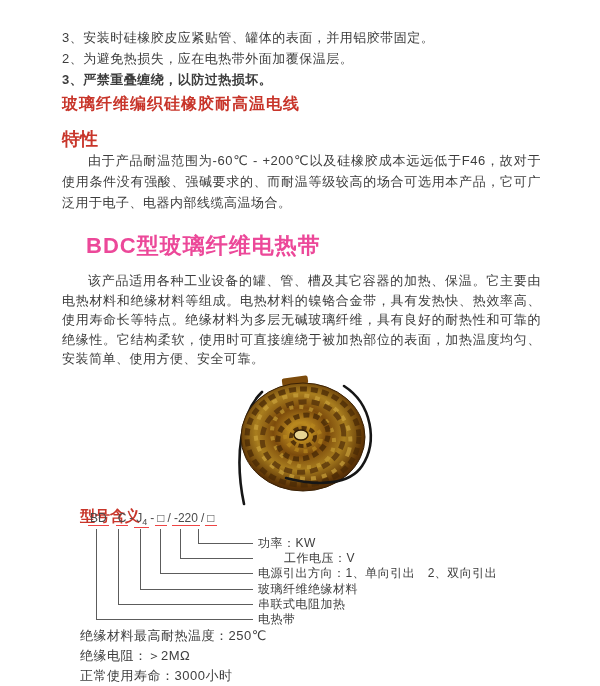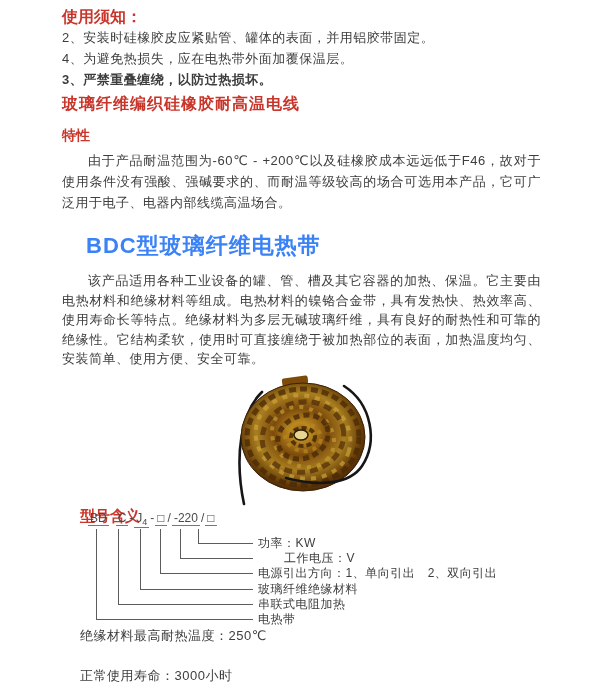--- a/index.html
+++ b/index.html
@@ -7,27 +7,27 @@
     position:relative; width:600px; height:686px; background:#ffffff;
     font-family:"Liberation Sans","DejaVu Sans",sans-serif;
     color:#3d3d3d; overflow:hidden;
   }
   .abs { position:absolute; }
   .red-h { color:#c8352a; font-weight:bold; }
   .notice-title { left:62px; top:7px; font-size:16px; }
   .notice-item { left:62px; font-size:13px; color:#3d3d3d; letter-spacing:0.5px; }
   .ni0 { top:29px; } .ni1 { top:50px; } .ni2 { top:71px;font-weight:bold; }
   .wire-title { left:62px; top:94px; font-size:16px; letter-spacing:1px; }
-  .feature-title { left:62px; top:127px; font-size:14px; }
+  .feature-title { left:62px; top:127px; font-size:18px; }
   .body-para {
     left:62px; width:479px; font-size:13px; text-indent:2em;
     text-align:justify; letter-spacing:0.5px; line-height:21px;
   }
   .feature-para { top:150px; }
-  .bdc-title { left:86px; top:231px; font-size:22px; font-weight:bold; color:#3b82f6; letter-spacing:1px; }
+  .bdc-title { left:86px; top:231px; font-size:22px; font-weight:bold; color:#ec4899; letter-spacing:1px; }
   .bdc-para { top:271px; line-height:19.5px; }
   .coil-wrap { left:224px; top:374px; width:162px; height:138px; }
   .model-title { left:80px; top:491px; font-size:15px;margin-top:16px; }
   .model-code { left:88px; top:511px; font-size:12px; color:#4a4a4a; white-space:nowrap; }
   .model-code .u { display:inline-block; border-bottom:1px solid #ef4444; padding:0 2px; text-align:center; }
   .model-code .sep { display:inline-block; padding:0 1px; }
   .model-code .g { display:inline-block; width:7px; }
   .model-code sub { font-size:9px; }
   .conn { position:absolute; top:529px; border-left:1px solid #5c5c5c; border-bottom:1px solid #5c5c5c; }
   .c0 { left:198px; width:54px;  height:14px; }
@@ -40,23 +40,22 @@
   .ml0 { top:536px; } .ml1 { top:551px;margin-left:26px; } .ml2 { top:566px; }
   .ml3 { top:582px; } .ml4 { top:597px; } .ml5 { top:612px; }
   .spec { left:80px; font-size:13px; color:#3d3d3d; letter-spacing:0.5px; }
   .sp0 { top:627px; } .sp1 { top:647px; } .sp2 { top:667px; }
 </style>
 </head>
 <body>
 
 <div class="page">
 
-  <div class="abs red-h notice-title">使用须知：</div>
-  <div class="abs notice-item ni0">2、安装时硅橡胶皮应紧贴管、罐体的表面，并用铝胶带固定。</div>
-  <div class="abs notice-item ni1">4、为避免热损失，应在电热带外面加覆保温层。</div>
+  <div class="abs notice-item ni0">3、安装时硅橡胶皮应紧贴管、罐体的表面，并用铝胶带固定。</div>
+  <div class="abs notice-item ni1">2、为避免热损失，应在电热带外面加覆保温层。</div>
   <div class="abs notice-item ni2">3、严禁重叠缠绕，以防过热损坏。</div>
 
   <div class="abs red-h wire-title">玻璃纤维编织硅橡胶耐高温电线</div>
   <div class="abs red-h feature-title">特性</div>
   <div class="abs body-para feature-para">由于产品耐温范围为-60℃ - +200℃以及硅橡胶成本远远低于F46，故对于使用条件没有强酸、强碱要求的、而耐温等级较高的场合可选用本产品，它可广泛用于电子、电器内部线缆高温场合。</div>
 
   <div class="abs bdc-title">BDC型玻璃纤维电热带</div>
   <div class="abs body-para bdc-para">该产品适用各种工业设备的罐、管、槽及其它容器的加热、保温。它主要由电热材料和绝缘材料等组成。电热材料的镍铬合金带，具有发热快、热效率高、使用寿命长等特点。绝缘材料为多层无碱玻璃纤维，具有良好的耐热性和可靠的绝缘性。它结构柔软，使用时可直接缠绕于被加热部位的表面，加热温度均匀、安装简单、使用方便、安全可靠。</div>
 
   <div class="abs coil-wrap">
@@ -100,15 +99,16 @@
   <div class="conn c5"></div>
 
   <div class="abs model-label ml0">功率：KW</div>
   <div class="abs model-label ml1">工作电压：V</div>
   <div class="abs model-label ml2">电源引出方向：1、单向引出　2、双向引出</div>
   <div class="abs model-label ml3">玻璃纤维绝缘材料</div>
   <div class="abs model-label ml4">串联式电阻加热</div>
   <div class="abs model-label ml5">电热带</div>
 
   <div class="abs spec sp0">绝缘材料最高耐热温度：250℃</div>
+  <div class="abs spec sp1">绝缘电阻：＞2MΩ</div>
   <div class="abs spec sp2">正常使用寿命：3000小时</div>
 
 </div>
 
 </body></html>

